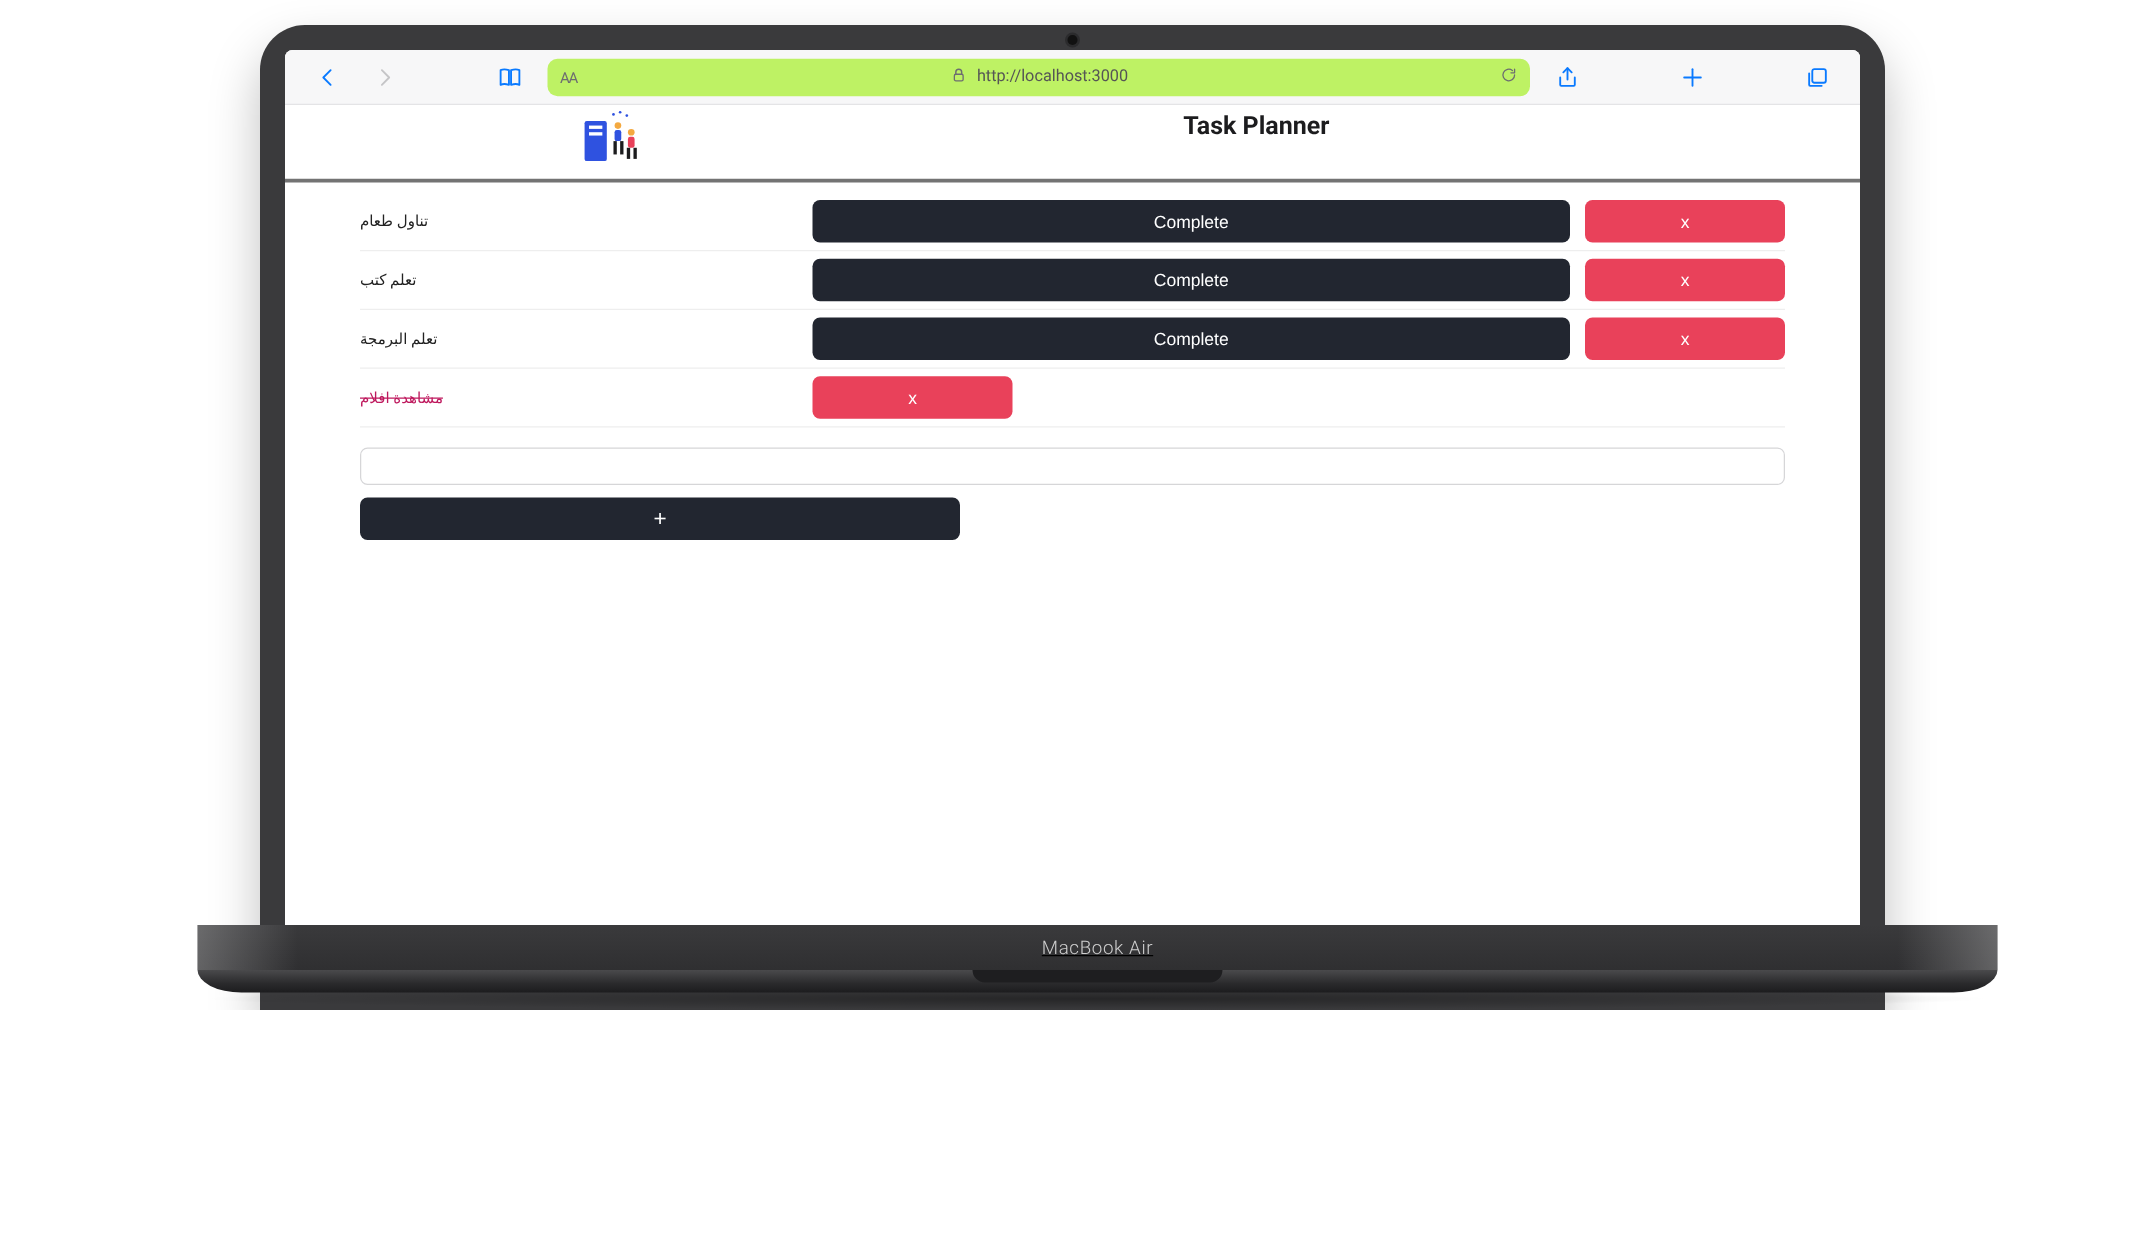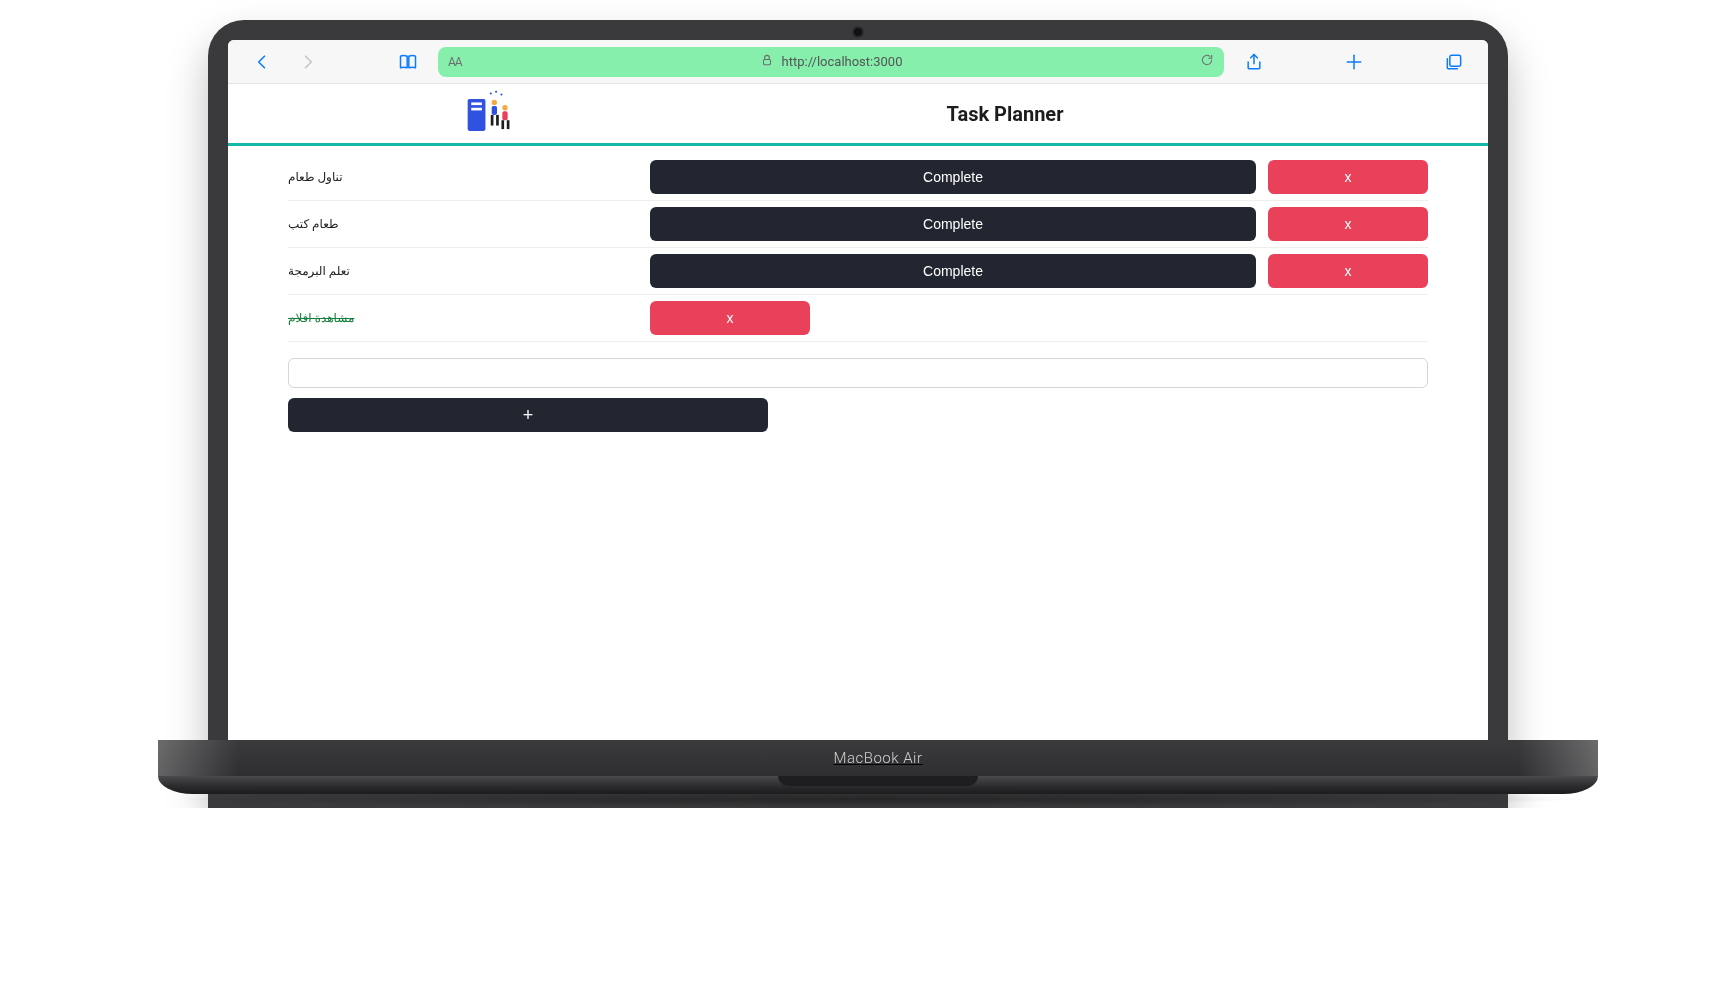--- a/index.html
+++ b/index.html
@@ -96,21 +96,21 @@
     display: flex; align-items: center; justify-content: center;
     color: #0a7aff;
     border-radius: 6px;
     cursor: pointer;
   }
   .tb-btn.disabled { color: #c5c5c7; cursor: default; }
   .tb-spacer-sm { width: 40px; }
   .addr {
     flex: 1;
     height: 30px;
-    background: #86efac;
+    background: #bef264;
     border-radius: 8px;
     display: flex;
     align-items: center;
     justify-content: center;
     gap: 8px;
     color: #555;
     font-size: 13px;
     position: relative;
     padding: 0 40px;
   }
@@ -127,23 +127,22 @@
   .addr .lock { color: #6d6d70; }
 
   
   .ic { width: 20px; height: 20px; stroke: currentColor; fill: none; stroke-width: 1.8; stroke-linecap: round; stroke-linejoin: round; }
   .ic-sm { width: 14px; height: 14px; }
 
   
   .app { flex: 1; overflow: auto; }
   .app-header {
     display: flex;
-    align-items: center;
     padding: 4px 24px 4px 24px;
-    border-bottom: 3px solid #14b8a6;
+    border-bottom: 3px solid #737373;
     height: 62px;
   }
   .logo {
     width: 54px; height: 48px;
     margin-left: 210px;
     position: relative;
   }
   .app-title {
     flex: 1;
     text-align: center;
@@ -163,21 +162,21 @@
     border-bottom: 1px solid #eee;
   }
   .task-row:last-of-type { border-bottom: 1px solid #eee; }
   .task-label {
     flex: 0 0 350px;
     font-size: 12px;
     color: #222;
     direction: rtl;
     text-align: left;
   }
-  .task-label.done { text-decoration: line-through; color: #15803d; }
+  .task-label.done { text-decoration: line-through; color: #be185d; }
   .btn {
     border: none;
     color: #fff;
     font-size: 14px;
     border-radius: 6px;
     cursor: pointer;
     height: 34px;
     display: flex;
     align-items: center;
     justify-content: center;
@@ -302,21 +301,21 @@
         <div class="app-title">Task Planner</div>
       </div>
 
       <div class="task-list" id="task-list">
           <div class="task-row">
             <div class="task-label">تناول طعام</div>
             <button class="btn btn-complete">Complete</button>
             <button class="btn btn-delete">x</button>
           </div>
           <div class="task-row">
-            <div class="task-label">طعام كتب</div>
+            <div class="task-label">تعلم كتب</div>
             <button class="btn btn-complete">Complete</button>
             <button class="btn btn-delete">x</button>
           </div>
           <div class="task-row">
             <div class="task-label">تعلم البرمجة</div>
             <button class="btn btn-complete">Complete</button>
             <button class="btn btn-delete">x</button>
           </div>
           <div class="task-row">
             <div class="task-label done">مشاهدة افلام</div>

